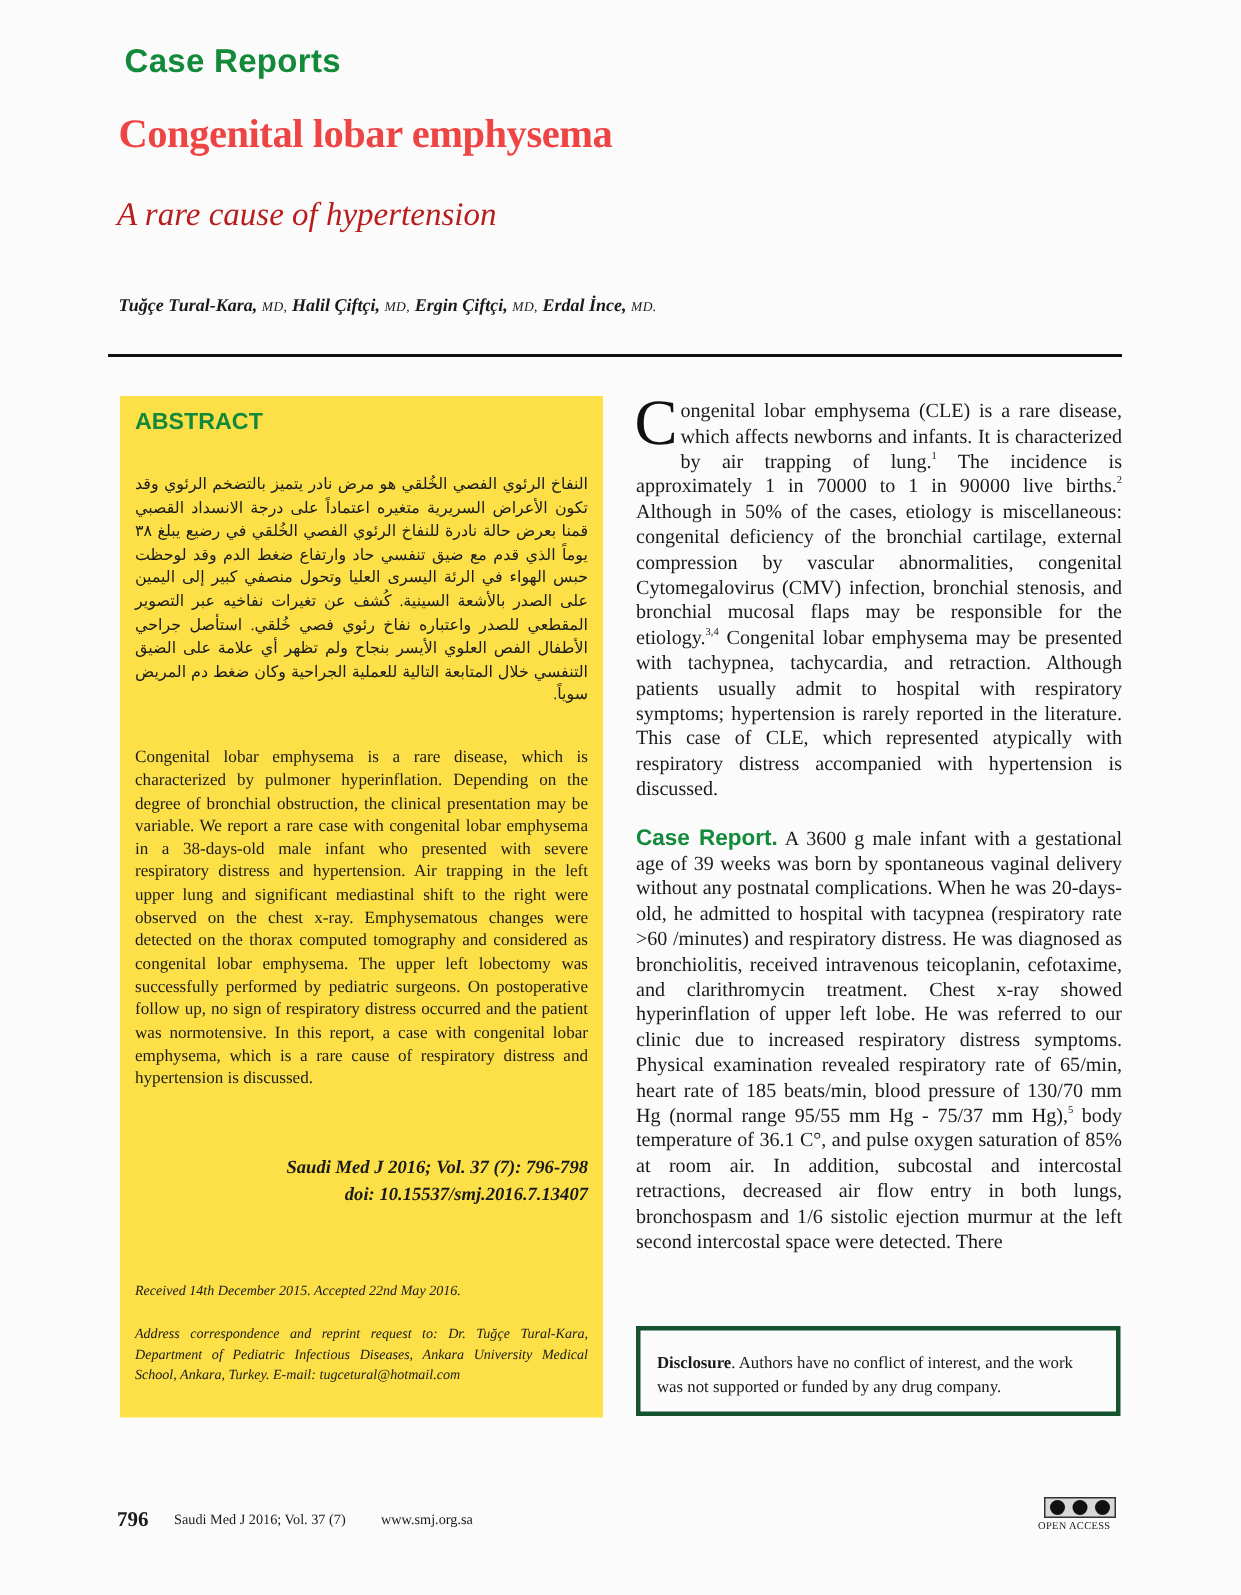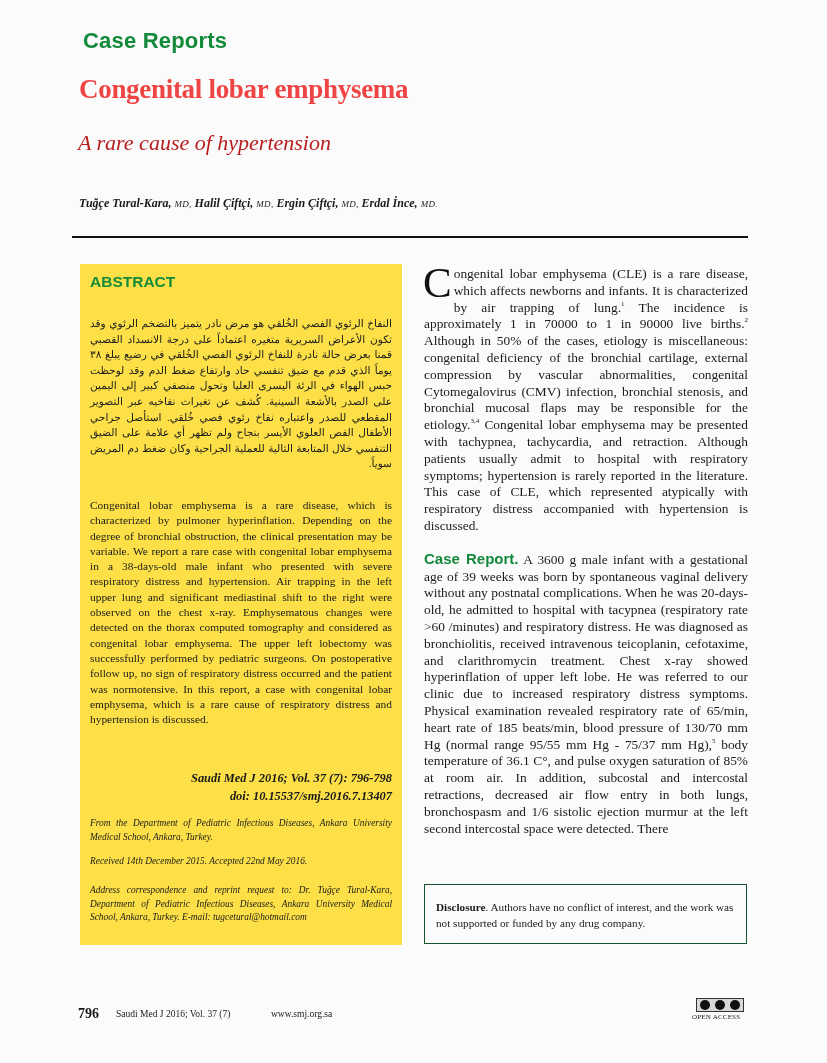--- a/index.html
+++ b/index.html
@@ -68,34 +68,34 @@
   .dropcap {
     float: left; font-size: 43px; line-height: 34px; margin: 0 2px 0 -1px; padding-top: 0px; color: #111;
   }
   .body-col .p2 { margin-top: 16px; }
   .case-head {
     font-family: "Liberation Sans", sans-serif; font-weight: bold; font-size: 15px; color: #138a3a;
   }
   sup { font-size: 7px; line-height: 0; vertical-align: 6px; }
   .disclosure {
     position: absolute; left: 424px; top: 884px; width: 323px; height: 60px; box-sizing: border-box;
-    border: 1px solid #14532d; background: #fbfbfb;
+    border: 3px solid #14532d; background: #fbfbfb;
     font-family: "Liberation Serif", serif; font-size: 11.2px; line-height: 16px; padding: 14px 10px 0 11px;
   }
   .disclosure b { font-weight: bold; }
   .footer-page {
     position: absolute; left: 78px; top: 1006px;
     font-family: "Liberation Serif", serif; font-weight: bold; font-size: 14px;
   }
   .footer-journal {
     position: absolute; left: 116px; top: 1009px;
     font-family: "Liberation Serif", serif; font-size: 9.5px;
   }
   .footer-url {
-    position: absolute; left: 271px; top: 1009px;
+    position: absolute; left: 254px; top: 1009px;
     font-family: "Liberation Serif", serif; font-size: 9.5px;
   }
   .oa-badge {
     position: absolute; left: 692px; top: 998px; width: 56px; height: 26px;
   }
   .oa-badge .icons {
     position: absolute; left: 4px; top: 0; width: 48px; height: 14px; background: #d8d8d8; border: 1px solid #333;
     box-sizing: border-box; display: flex; justify-content: space-around; align-items: center;
   }
   .oa-badge .icons span {
@@ -127,21 +127,20 @@
 <div class="rule"></div>
 
 <div class="abstract-box">
   <div class="abstract-heading">ABSTRACT</div>
   <div class="arabic">النفاخ الرئوي الفصي الخُلقي هو مرض نادر يتميز بالتضخم الرئوي وقد تكون الأعراض السريرية متغيره اعتماداً على درجة الانسداد القصبي قمنا بعرض حالة نادرة للنفاخ الرئوي الفصي الخُلقي في رضيع يبلغ ٣٨ يوماً الذي قدم مع ضيق تنفسي حاد وارتفاع ضغط الدم وقد لوحظت حبس الهواء في الرئة اليسرى العليا وتحول منصفي كبير إلى اليمين على الصدر بالأشعة السينية. كُشف عن تغيرات نفاخيه عبر التصوير المقطعي للصدر واعتباره نفاخ رئوي فصي خُلقي. استأصل جراحي الأطفال الفص العلوي الأيسر بنجاح ولم تظهر أي علامة على الضيق التنفسي خلال المتابعة التالية للعملية الجراحية وكان ضغط دم المريض سوياً.</div>
   <div class="abstract-en">Congenital lobar emphysema is a rare disease, which is characterized by pulmoner hyperinflation. Depending on the degree of bronchial obstruction, the clinical presentation may be variable. We report a rare case with congenital lobar emphysema in a 38-days-old male infant who presented with severe respiratory distress and hypertension. Air trapping in the left upper lung and significant mediastinal shift to the right were observed on the chest x-ray. Emphysematous changes were detected on the thorax computed tomography and considered as congenital lobar emphysema. The upper left lobectomy was successfully performed by pediatric surgeons. On postoperative follow up, no sign of respiratory distress occurred and the patient was normotensive. In this report, a case with congenital lobar emphysema, which is a rare cause of respiratory distress and hypertension is discussed.</div>
   <div class="citation">
     <div>Saudi Med J 2016; Vol. 37 (7): 796-798</div>
     <div>doi: 10.15537/smj.2016.7.13407</div>
   </div>
-  <div class="affil a1">From the Department of Pediatric Infectious Diseases, Ankara University Medical School, Ankara, Turkey.</div>
   <div class="affil a2">Received 14th December 2015. Accepted 22nd May 2016.</div>
   <div class="affil a3">Address correspondence and reprint request to: Dr. Tuğçe Tural-Kara, Department of Pediatric Infectious Diseases, Ankara University Medical School, Ankara, Turkey. E-mail: tugcetural@hotmail.com</div>
 </div>
 
 <div class="body-col">
   <p><span class="dropcap">C</span><span>ongenital lobar emphysema (CLE) is a rare disease, which affects newborns and infants. It is characterized by air trapping of lung.</span><sup>1</sup><span> The incidence is approximately 1 in 70000 to 1 in 90000 live births.</span><sup>2</sup><span> Although in 50% of the cases, etiology is miscellaneous: congenital deficiency of the bronchial cartilage, external compression by vascular abnormalities, congenital Cytomegalovirus (CMV) infection, bronchial stenosis, and bronchial mucosal flaps may be responsible for the etiology.</span><sup>3,4</sup><span> Congenital lobar emphysema may be presented with tachypnea, tachycardia, and retraction. Although patients usually admit to hospital with respiratory symptoms; hypertension is rarely reported in the literature. This case of CLE, which represented atypically with respiratory distress accompanied with hypertension is discussed.</span></p>
   <p class="p2"><span class="case-head">Case Report.</span><span> A 3600 g male infant with a gestational age of 39 weeks was born by spontaneous vaginal delivery without any postnatal complications. When he was 20-days-old, he admitted to hospital with tacypnea (respiratory rate &gt;60 /minutes) and respiratory distress. He was diagnosed as bronchiolitis, received intravenous teicoplanin, cefotaxime, and clarithromycin treatment. Chest x-ray showed hyperinflation of upper left lobe. He was referred to our clinic due to increased respiratory distress symptoms. Physical examination revealed respiratory rate of 65/min, heart rate of 185 beats/min, blood pressure of 130/70 mm Hg (normal range 95/55 mm Hg - 75/37 mm Hg),</span><sup>5</sup><span> body temperature of 36.1 C°, and pulse oxygen saturation of 85% at room air. In addition, subcostal and intercostal retractions, decreased air flow entry in both lungs, bronchospasm and 1/6 sistolic ejection murmur at the left second intercostal space were detected. There</span></p>
 </div>
 
 <div class="disclosure"><b>Disclosure</b><span>. Authors have no conflict of interest, and the work was not supported or funded by any drug company.</span></div>

